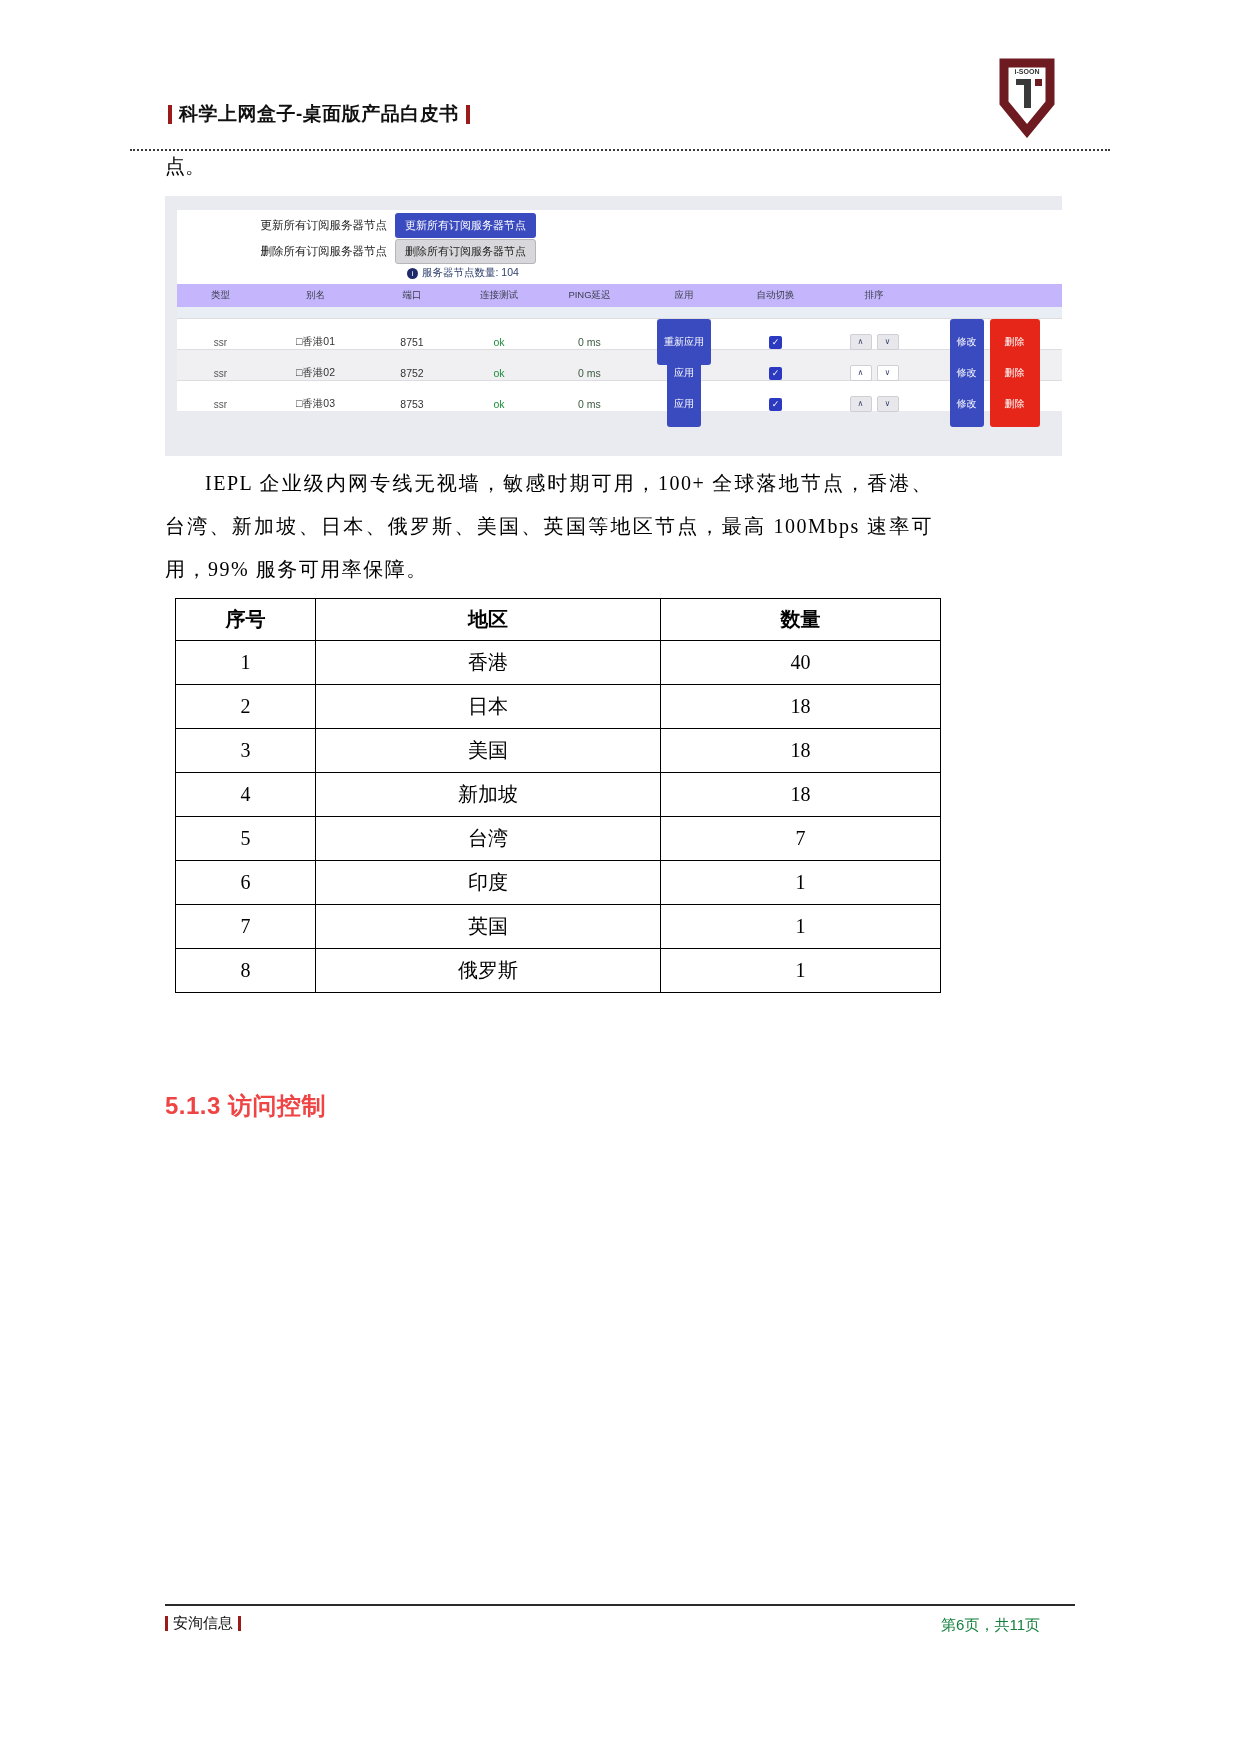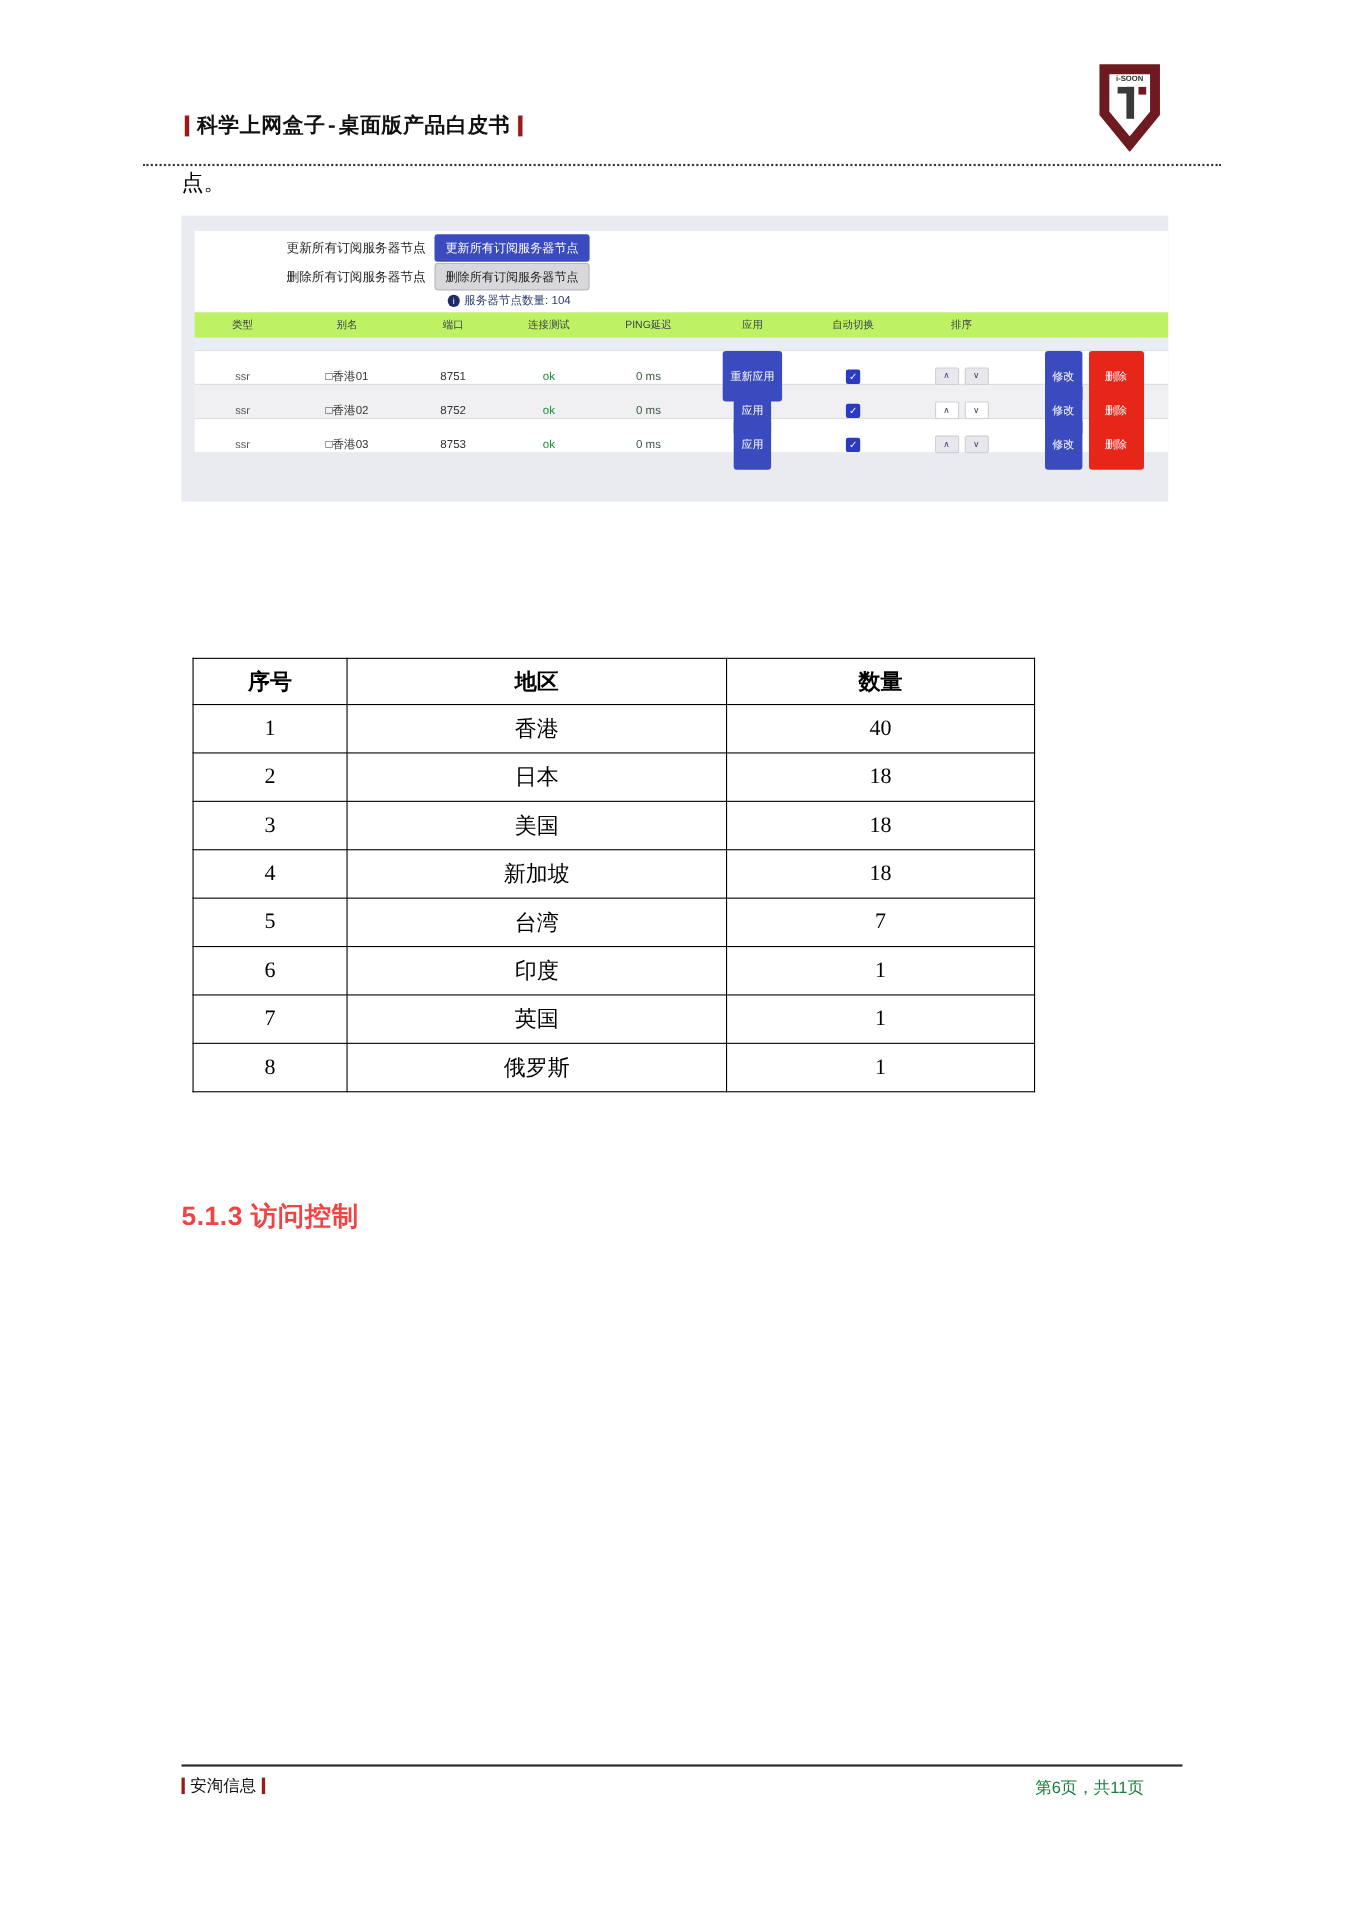--- a/index.html
+++ b/index.html
@@ -2,41 +2,41 @@
 <html><head>
 <meta charset="utf-8">
 <style>
   * { margin:0; padding:0; box-sizing:border-box; }
   body { background:#888; font-family:"Liberation Sans","DejaVu Sans",sans-serif; }
   .page { position:relative; width:1240px; height:1754px; background:#fff; margin:0 auto; overflow:hidden; }
 
   
   .doc-title { position:absolute; left:168px; top:101px; display:flex; align-items:center; }
   .rbar { display:inline-block; width:4px; height:19px; background:#9b1b1b; }
-  .doc-title-text { font-size:19px; font-weight:700; color:#111; margin:0 7px; letter-spacing:0.5px;font-family:Liberation Mono, monospace; }
+  .doc-title-text { font-size:19px; font-weight:700; color:#111; margin:0 7px; letter-spacing:0.5px; }
   .logo { position:absolute; left:998px; top:58px; width:58px; height:80px; }
   .dotted-rule { position:absolute; left:130px; top:149px; width:980px; border-top:2px dotted #3a3a3a; }
 
   .lead { position:absolute; left:165px; top:153px; font-family:"Liberation Serif","DejaVu Serif",serif; font-size:20px; color:#000; }
 
   
   .shot { position:absolute; left:165px; top:196px; width:897px; height:260px; background:#e9ebf0; padding:6px 0 0 12px; }
   .shot-titlebar { background:#fff; height:44px; line-height:44px; padding-left:12px; font-size:13.5px; font-weight:700; color:#15152e; border-bottom:1px solid #d8d8dd; }
   .shot-gap { height:8px; }
   .shot-panel { background:#fff; padding:2px 0 4px 0; }
   .ctl-row { height:26px; display:flex; align-items:center; }
   .ctl-label { width:218px; text-align:right; font-size:11.5px; color:#222; padding-right:8px; }
   .btn { border:none; border-radius:3px; font-size:11px; cursor:pointer; font-family:inherit; }
   .btn-indigo { background:#3a4abf; color:#fff; padding:5px 10px; }
   .btn-gray { background:#d8d8dc; color:#222; border:1px solid #b5b5ba; padding:4px 9px; }
   .info-row { height:14px; margin-left:230px; margin-top:2px; display:flex; align-items:center; font-size:10.5px; color:#2c3e6b; }
   .info-icon { display:inline-flex; align-items:center; justify-content:center; width:11px; height:11px; border-radius:50%; background:#1f2a6b; color:#fff; font-size:8px; font-style:normal; margin-right:4px; }
 
   .node-grid { display:grid; grid-template-columns:87px 103px 90px 84px 97px 92px 91px 106px 135px; align-items:center; justify-items:center; }
-  .node-header { background:#bef264; height:23px; font-size:9.5px; color:#3a3f4a; }
+  .node-header { background:#c4b5fd; height:23px; font-size:9.5px; color:#3a3f4a; }
   .node-strip { height:11px; background:#e9eef5; }
   .node-row { height:31px; font-size:10.5px; color:#333; border-top:1px solid #dcdce1; }
   .node-row.alt { background:#f0f0f2; }
   .node-row { background:#fff; }
   .cell.type { font-size:10px; color:#555; }
   .cell.ok { color:#1e8e3e; }
   .cell.ping { color:#3c5a40; }
   .btn-sm { font-size:10px; padding:16px 7px; }
   .btn-red { background:#e7261a; color:#fff; padding:4px 15px; }
   .actions { display:flex; gap:6px; }
@@ -173,20 +173,21 @@
         <button class="sort-btn"><span>∧</span></button>
         <button class="sort-btn"><span>∨</span></button>
       </span>
       <span class="cell actions">
         <button class="btn btn-indigo btn-sm">修改</button>
         <button class="btn btn-red btn-sm">删除</button>
       </span>
     </div>
   </div>
 
+  <p class="para para1">IEPL 企业级内网专线无视墙，敏感时期可用，100+ 全球落地节点，香港、台湾、新加坡、日本、俄罗斯、美国、英国等地区节点，最高 100Mbps 速率可用，99% 服务可用率保障。</p>
 
   <table class="region-table">
     <thead>
       <tr>
         <th class="col-no">序号</th>
         <th class="col-region">地区</th>
         <th class="col-count">数量</th>
       </tr>
     </thead>
     <tbody>

